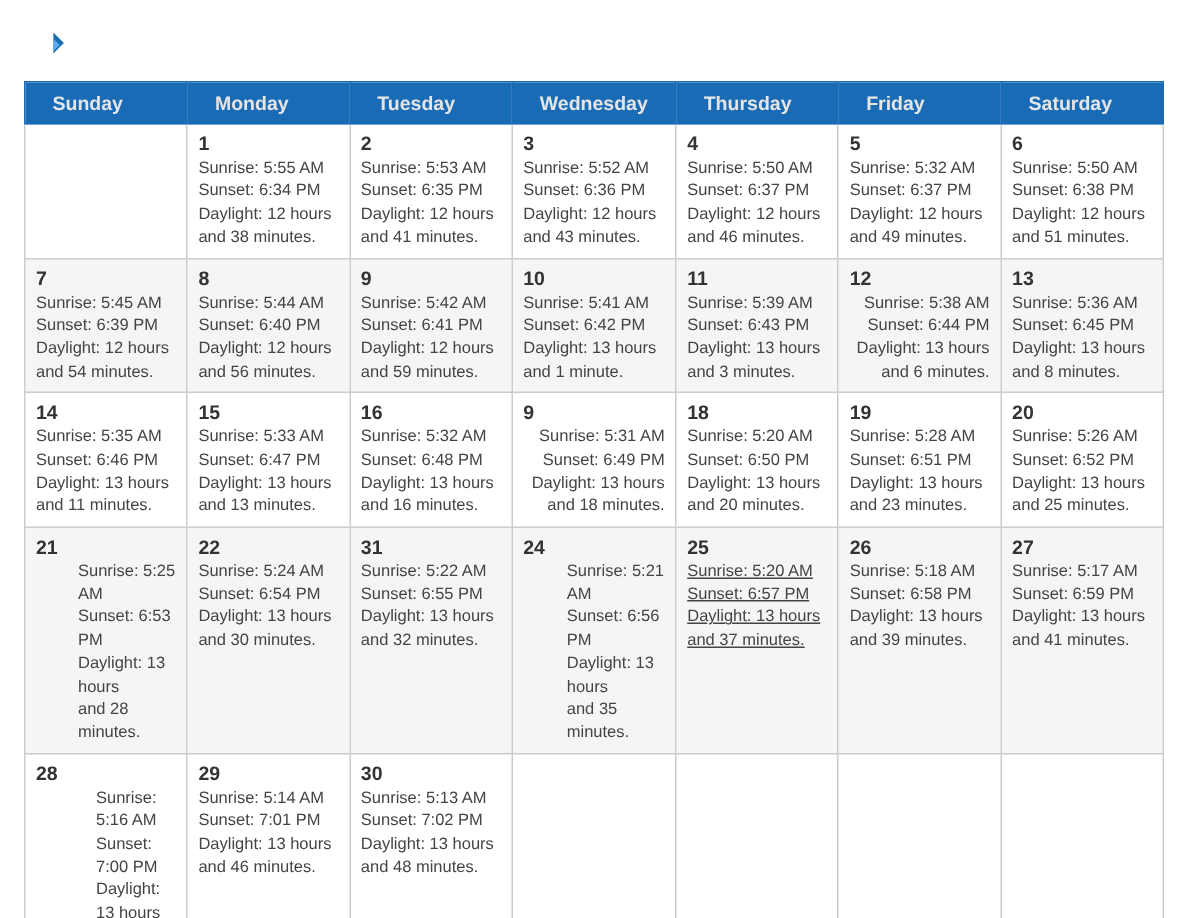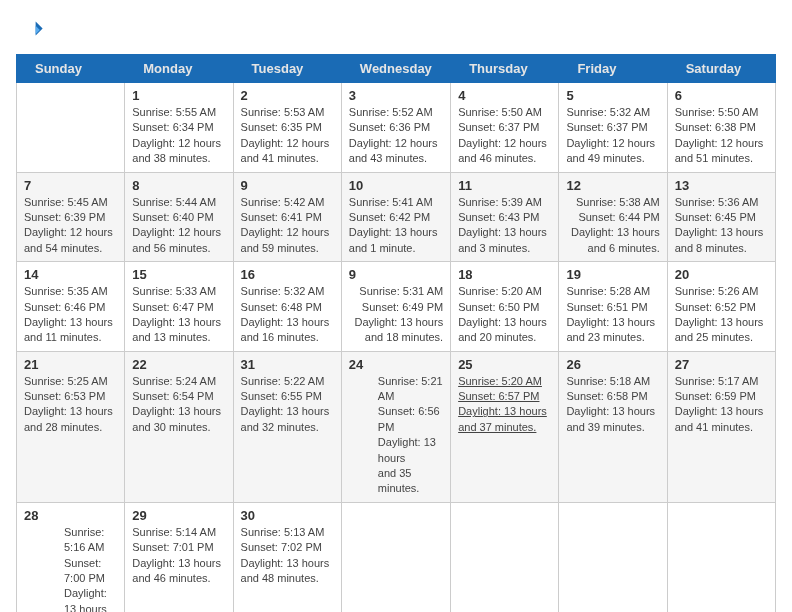--- a/index.html
+++ b/index.html
@@ -270,21 +270,21 @@
           <span class="day-number">20</span>
           <div class="cell-text" style="white-space: pre-line;">Sunrise: 5:26 AM
 Sunset: 6:52 PM
 Daylight: 13 hours
 and 25 minutes.</div>
         </td>
       </tr>
       <tr>
         <td>
           <span class="day-number">21</span>
-          <div class="cell-text" style="white-space: pre-line;">Sunrise: 5:25 AM
+          <div class="cell-text" style="white-space: pre-line; margin-left: 28px;">Sunrise: 5:25 AM
 Sunset: 6:53 PM
 Daylight: 13 hours
 and 28 minutes.</div>
         </td>
         <td>
           <span class="day-number">22</span>
           <div class="cell-text" style="white-space: pre-line;">Sunrise: 5:24 AM
 Sunset: 6:54 PM
 Daylight: 13 hours
 and 30 minutes.</div>

